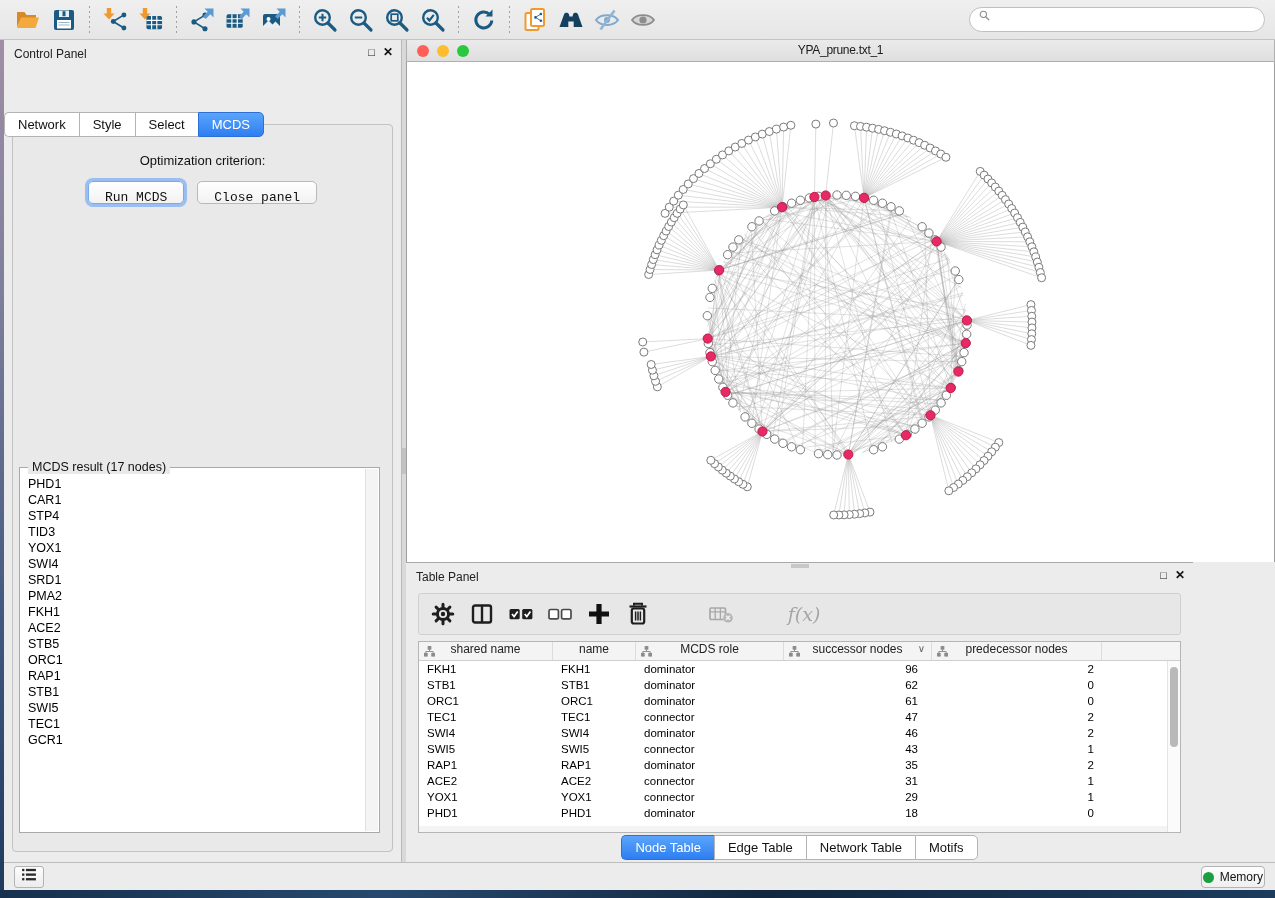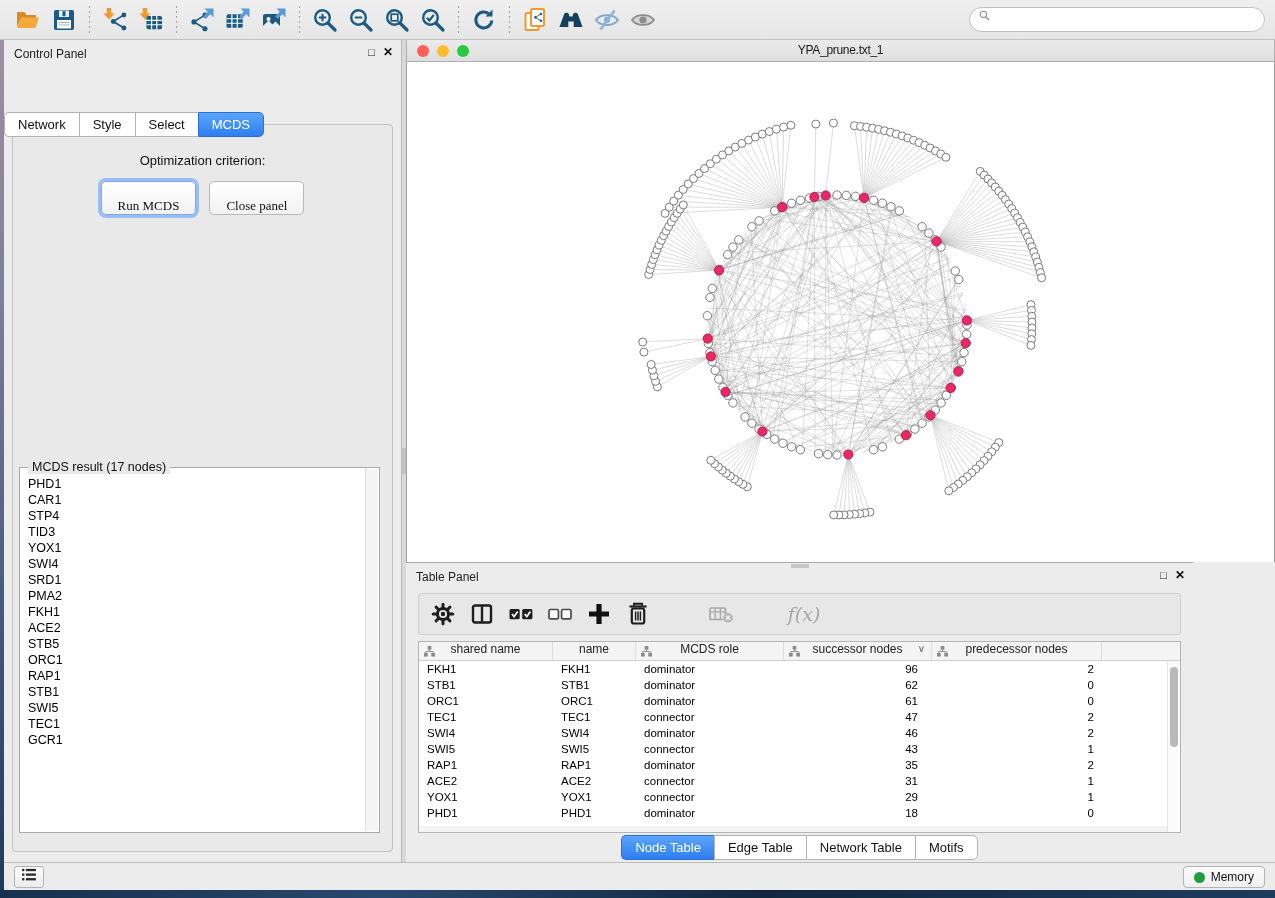--- a/index.html
+++ b/index.html
@@ -52,23 +52,23 @@
     border:1px solid #b6b6b6; border-radius:5px; display:flex; align-items:center; position:relative;
     box-shadow:0 1px 1px rgba(0,0,0,.06); }
   #criterion-select .sel-text { flex:1; font-size:13px; padding-left:10px; color:#111; white-space:nowrap; }
   #criterion-select .stepper { width:19px; height:23px; margin-right:-1px;
     background:linear-gradient(#6fb1fb,#2e7ef0); border-radius:0 5px 5px 0;
     display:flex; flex-direction:column; align-items:center; justify-content:center; gap:2px; }
   .stepper i { width:0; height:0; border-left:3.5px solid transparent; border-right:3.5px solid transparent; }
   .stepper .up { border-bottom:4px solid #fff; }
   .stepper .dn { border-top:4px solid #fff; }
   #cp-buttons { margin-top:13px; display:flex; justify-content:center; gap:13px; }
-  .mac-btn { height:23px; padding:16px 16px; background:linear-gradient(#ffffff,#f2f2f2);
+  .mac-btn { height:23px; padding:8px 16px; background:linear-gradient(#ffffff,#f2f2f2);
     border:1px solid #b9b9b9; border-radius:5px; font-size:13px; color:#111;
-    font-family:Liberation Serif, serif; cursor:default; }
+    font-family:Liberation Mono, monospace; cursor:default; }
   .mac-btn.focused { box-shadow:0 0 0 3px rgba(90,155,250,.55); border-color:#7aa8e8; }
 
   #mcds-group { position:absolute; left:6px; right:12px; top:342px; bottom:18px;
     border:1px solid #a9a9a9; background:#fff; }
   #mcds-group-title { position:absolute; top:-8px; left:8px; background:#e9e9e9;
     padding:0 4px; font-size:12.5px; color:#111; }
   #mcds-list { position:absolute; left:1px; right:14px; top:8px; bottom:1px; overflow:hidden; }
   .mcds-item { font-size:12.5px; line-height:16px; padding-left:7px; color:#000; }
   #mcds-scroll { position:absolute; right:1px; top:1px; bottom:1px; width:13px;
     background:#f4f4f4; border-left:1px solid #e0e0e0; }
@@ -118,21 +118,21 @@
   #nt-hscroll { position:absolute; left:0; right:13px; bottom:0; height:6px; background:#f4f4f4; }
 
   #tp-tabs { position:absolute; left:0; right:0; top:272px; display:flex; justify-content:center; }
 
   
   #status-bar { position:absolute; left:4px; right:0; top:862px; height:28px;
     background:#ececec; border-top:1px solid #bdbdbd; }
   #list-btn { position:absolute; left:10px; top:3px; width:30px; height:22px;
     background:linear-gradient(#fdfdfd,#ececec); border:1px solid #b3b3b3; border-radius:3px;
     display:flex; align-items:center; justify-content:center; }
-  #memory-btn { position:absolute; right:10px; top:3px; height:22px; padding:0 10px;
+  #memory-btn { position:absolute; right:10px; top:3px; height:22px; padding:0 1px;
     background:linear-gradient(#fdfdfd,#efefef); border:1px solid #b3b3b3; border-radius:4px;
     display:flex; align-items:center; gap:6px; font-size:12px; color:#111; }
   #memory-dot { width:11px; height:11px; border-radius:50%; }
 </style>
 </head>
 <body>
 
 <div id="app">
   <div class="wall-left"></div>
   <div class="wall-bottom"></div>

